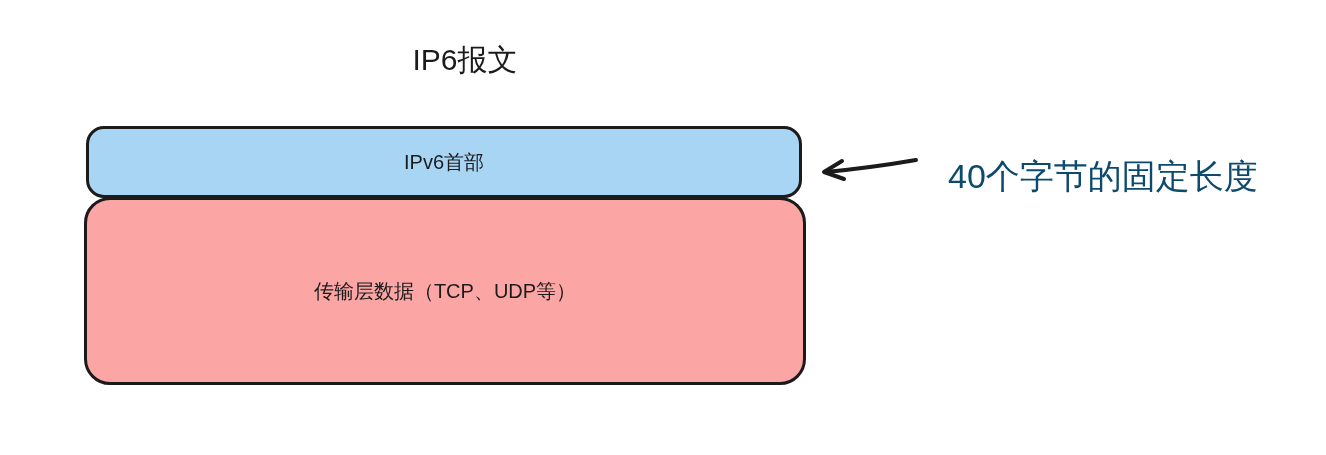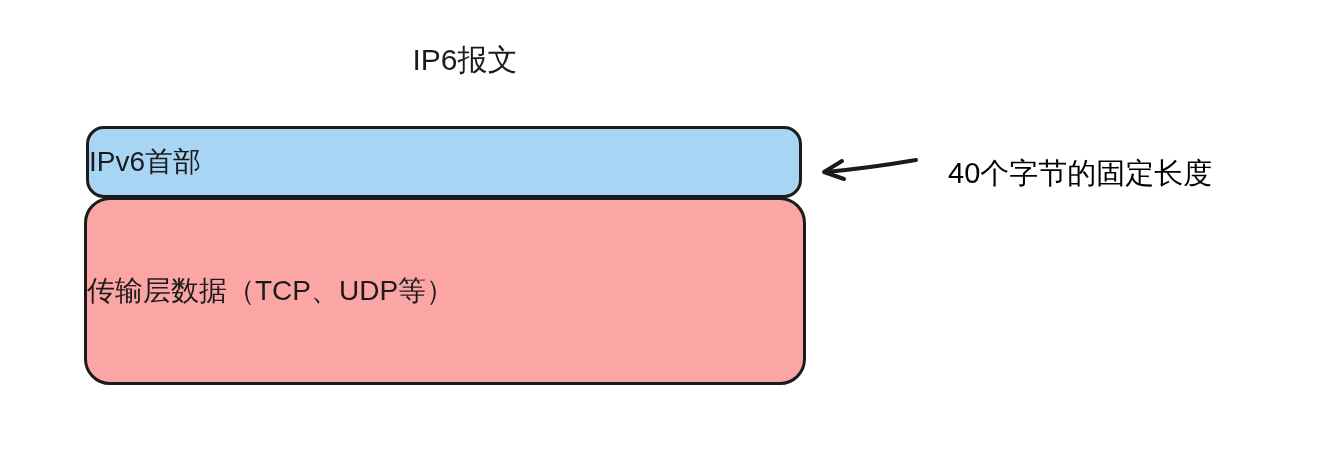--- a/index.html
+++ b/index.html
@@ -25,21 +25,22 @@
     text-align: center;
     font-size: 30px;
     color: #1b1b1b;
   }
   .box {
     position: absolute;
     box-sizing: border-box;
     border: 3.5px solid #1b1b1b;
     display: flex;
     align-items: center;
-    font-size: 28px;
+    justify-content: center;
+    font-size: 20px;
     color: #1b1b1b;
   }
   .box-header {
     left: 86px;
     top: 126px;
     width: 716px;
     height: 72px;
     border-radius: 18px;
     background: #a9d5f5; 
     z-index: 2;
@@ -58,23 +59,23 @@
     left: 812px;
     top: 148px;
     width: 110px;
     height: 44px;
     z-index: 3;
   }
   .annotation {
     position: absolute;
     left: 948px;
     top: 154px;
-    font-size: 29px;
+    font-size: 34px;
     white-space: nowrap;
-    color: #000000;
+    color: #0c4a6e;
   }
 </style>
 </head>
 <body>
 
 <div class="canvas">
 
   <div class="diagram-title">IP6报文</div>
 
   <div class="box box-header">

